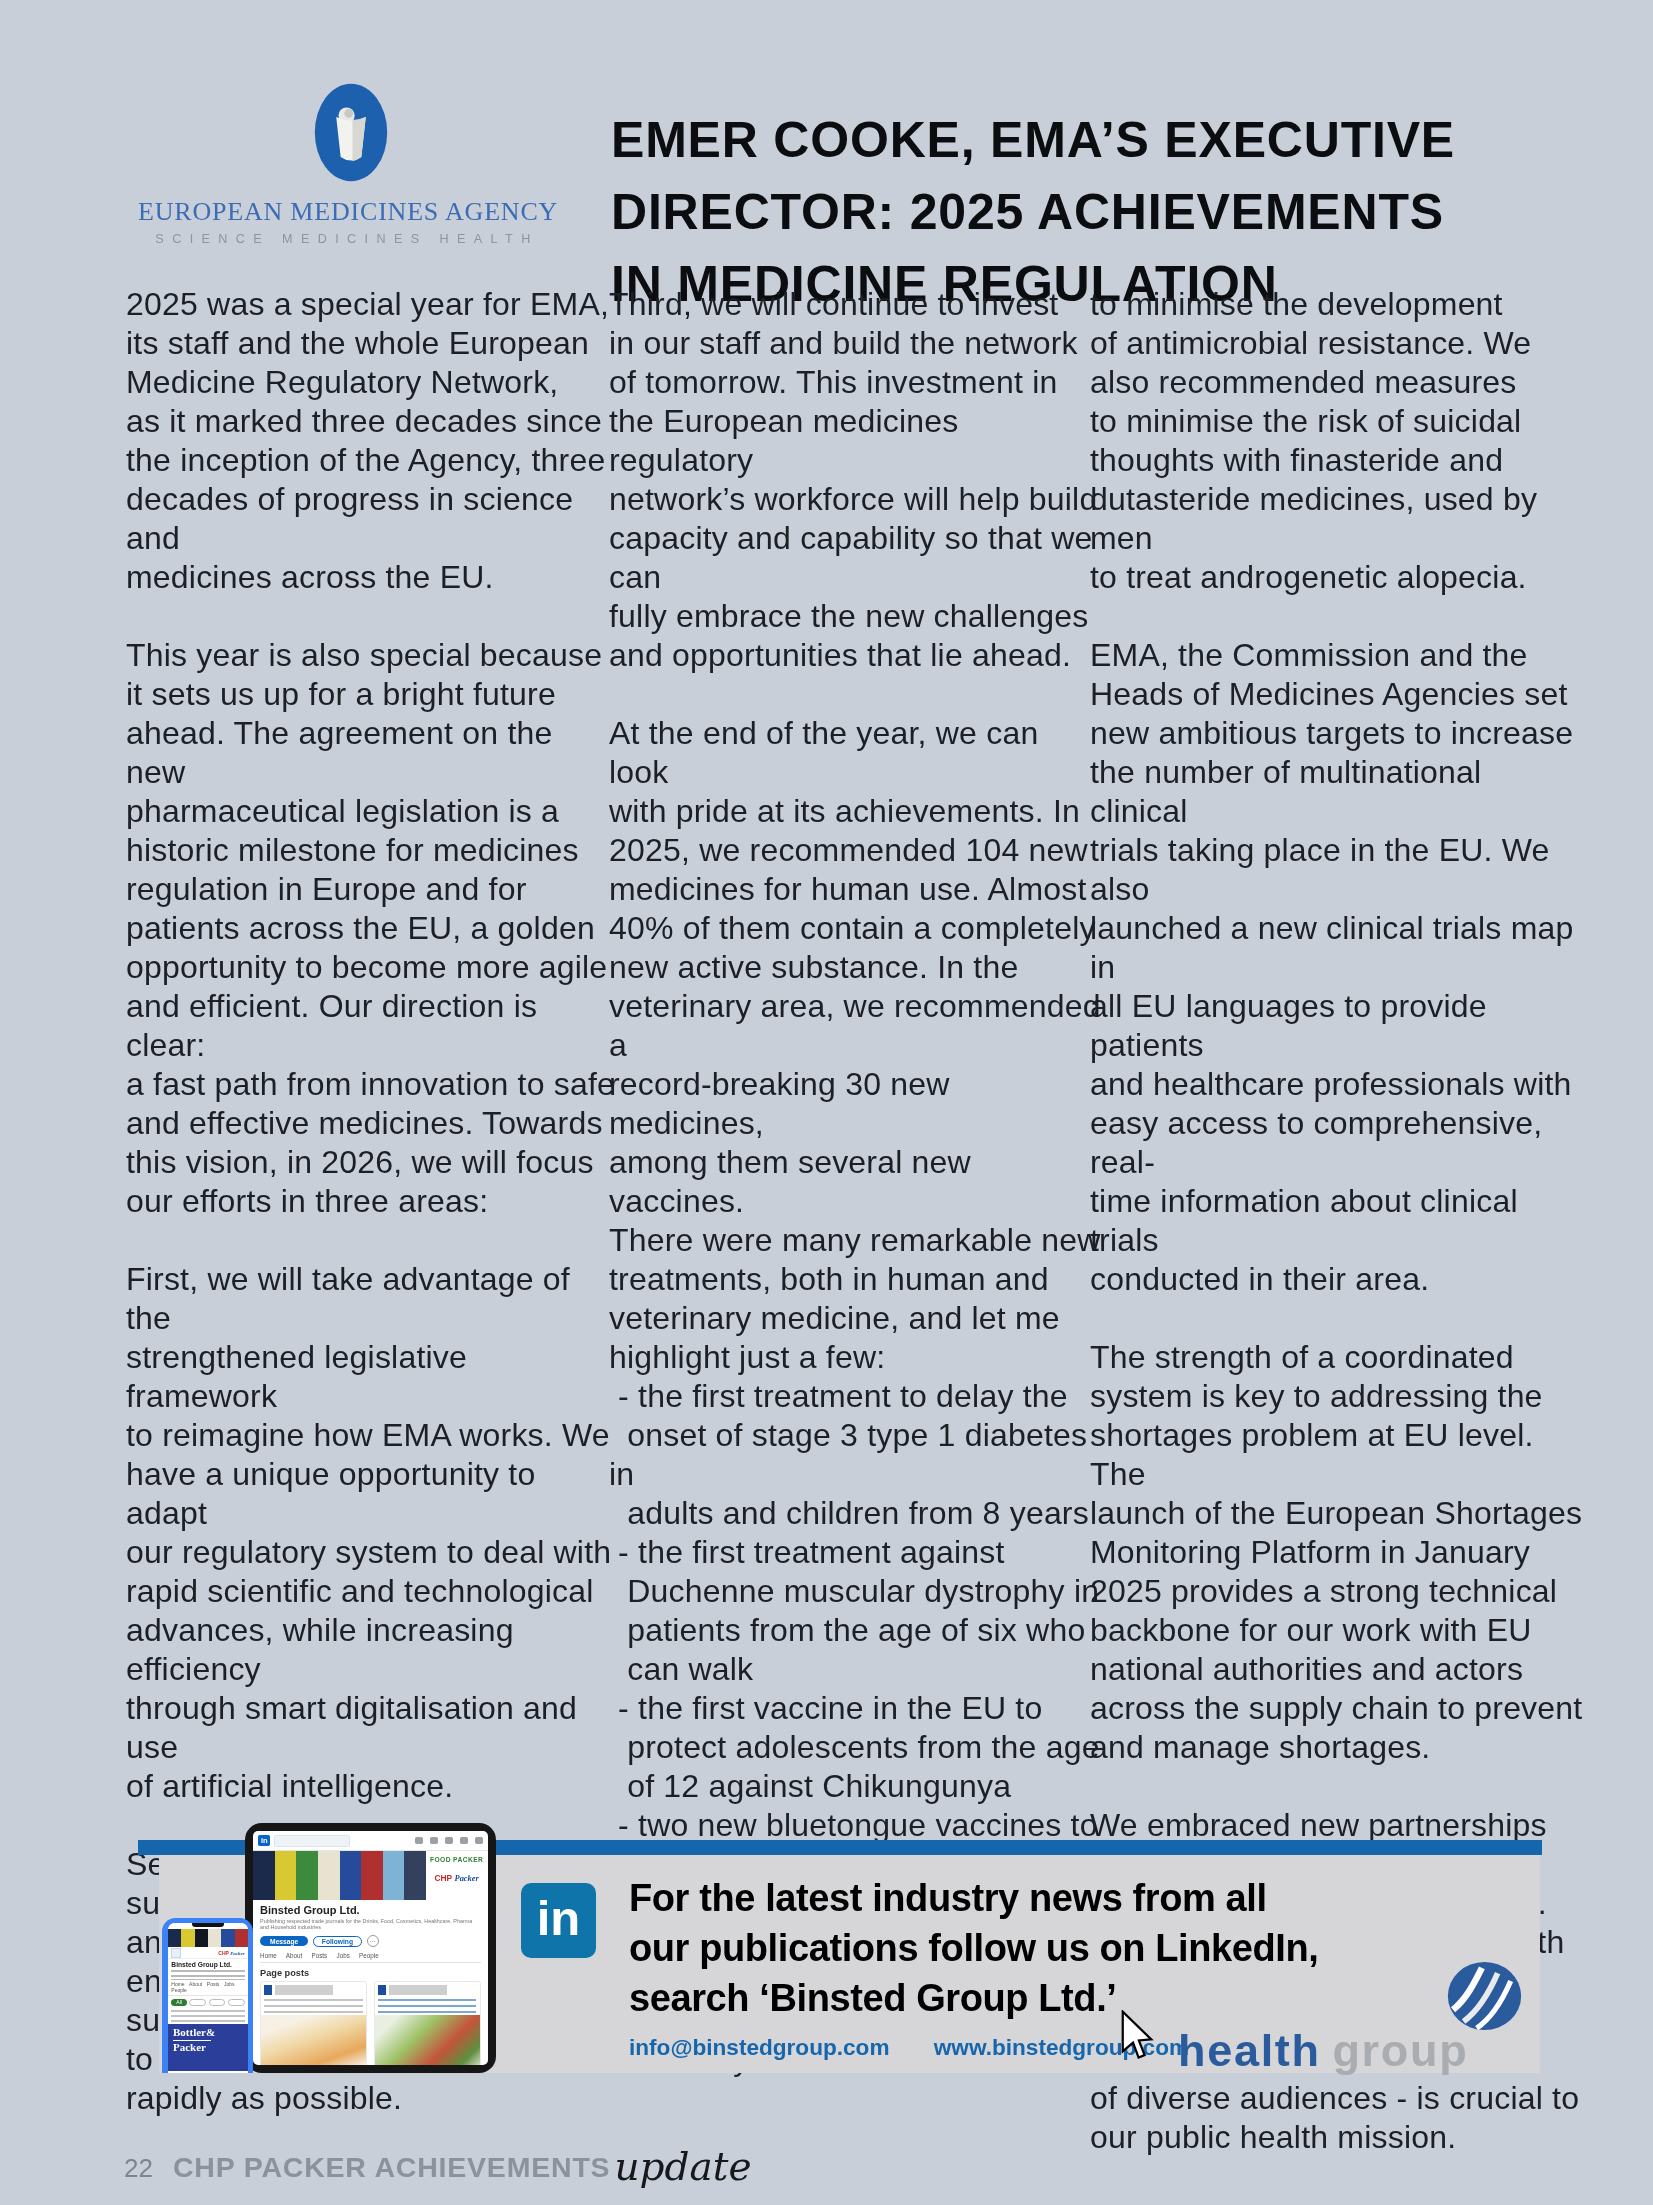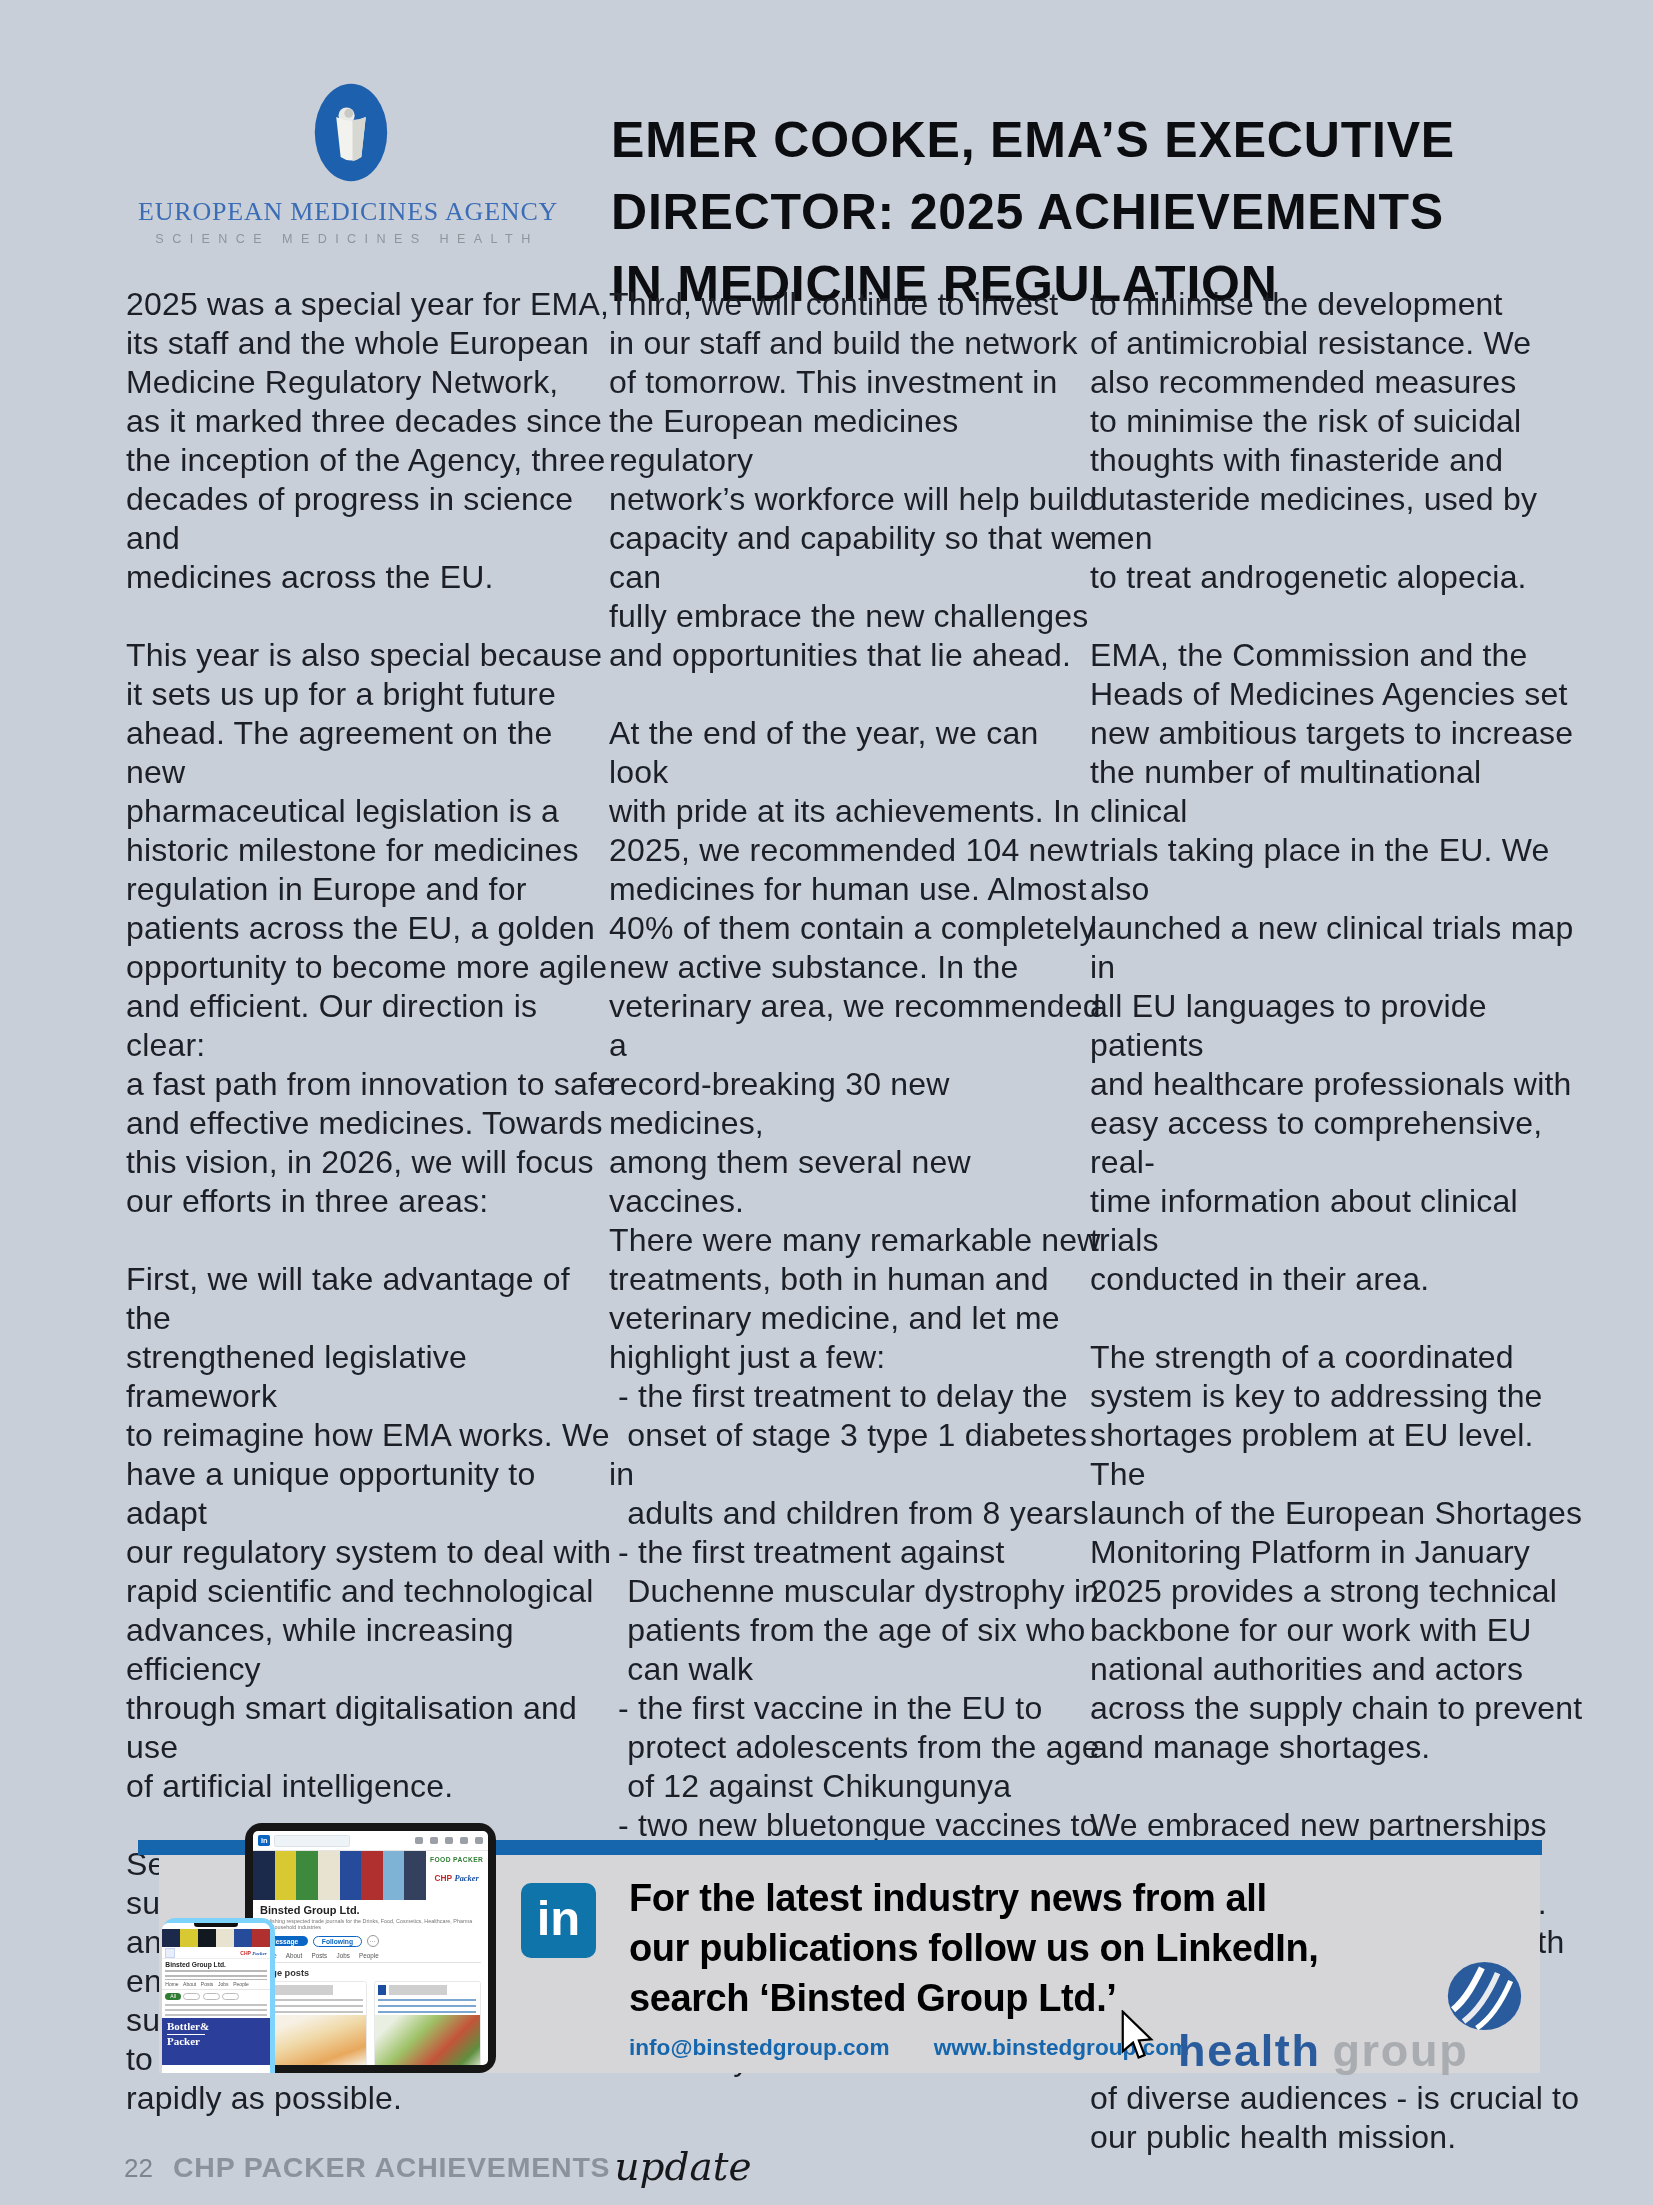--- a/index.html
+++ b/index.html
@@ -81,22 +81,22 @@
   .t-card-head{height:10px;margin:3.3px;background:
       linear-gradient(90deg,#1a4fa0 0 8.4px,transparent 8.4px 11px,#cfcfcf 11px 70%,transparent 70%);}
   .t-lines{height:15px;margin:0 3.3px;background:
       repeating-linear-gradient(#c3c3c3 0 2.5px,transparent 2.5px 5.9px);}
   .t-lines.blue{background:repeating-linear-gradient(#7ba7d0 0 2.5px,transparent 2.5px 5.9px);}
   .t-img{height:54px;margin-top:1.7px;}
   .t-img.juice{background:linear-gradient(160deg,#f7f1e5 20%,#f0d9a8 45%,#e8a85c 75%,#f5efe2 95%);}
   .t-img.veg{background:linear-gradient(135deg,#e9efe1 15%,#9ec267 40%,#c4543a 65%,#5f8f3f 85%,#e4ecd9 100%);}
 
   
-  .phone{position:absolute;left:162px;top:1918px;width:113px;height:155px;
-         background:#7dd3fc;border-radius:13.4px 13.4px 0 0;padding:5px 5px 0 0;
+  .phone{position:absolute;left:162px;top:1918px;width:91px;height:155px;
+         background:#3b82f6;border-radius:13.4px 13.4px 0 0;padding:5px 5px 0 6px;
          box-sizing:border-box;z-index:6;}
   .p-screen{width:100%;height:100%;background:#fff;border-radius:6.7px 6.7px 0 0;
          overflow:hidden;}
   .p-status{height:5.9px;background:#fff;border-radius:6.7px 6.7px 0 0;position:relative;}
   .p-status:after{content:"";position:absolute;left:30%;top:0;width:40%;height:4.2px;
          background:#111;border-radius:0 0 3.3px 3.3px;}
   .p-cover{height:18.4px;display:flex;}
   .p-logo-row{height:11px;display:flex;justify-content:space-between;align-items:center;
          padding:0 3.3px;border-bottom:0.8px solid #eee;}
   .p-logo-row .chp{font-size:5px;margin:0;}

